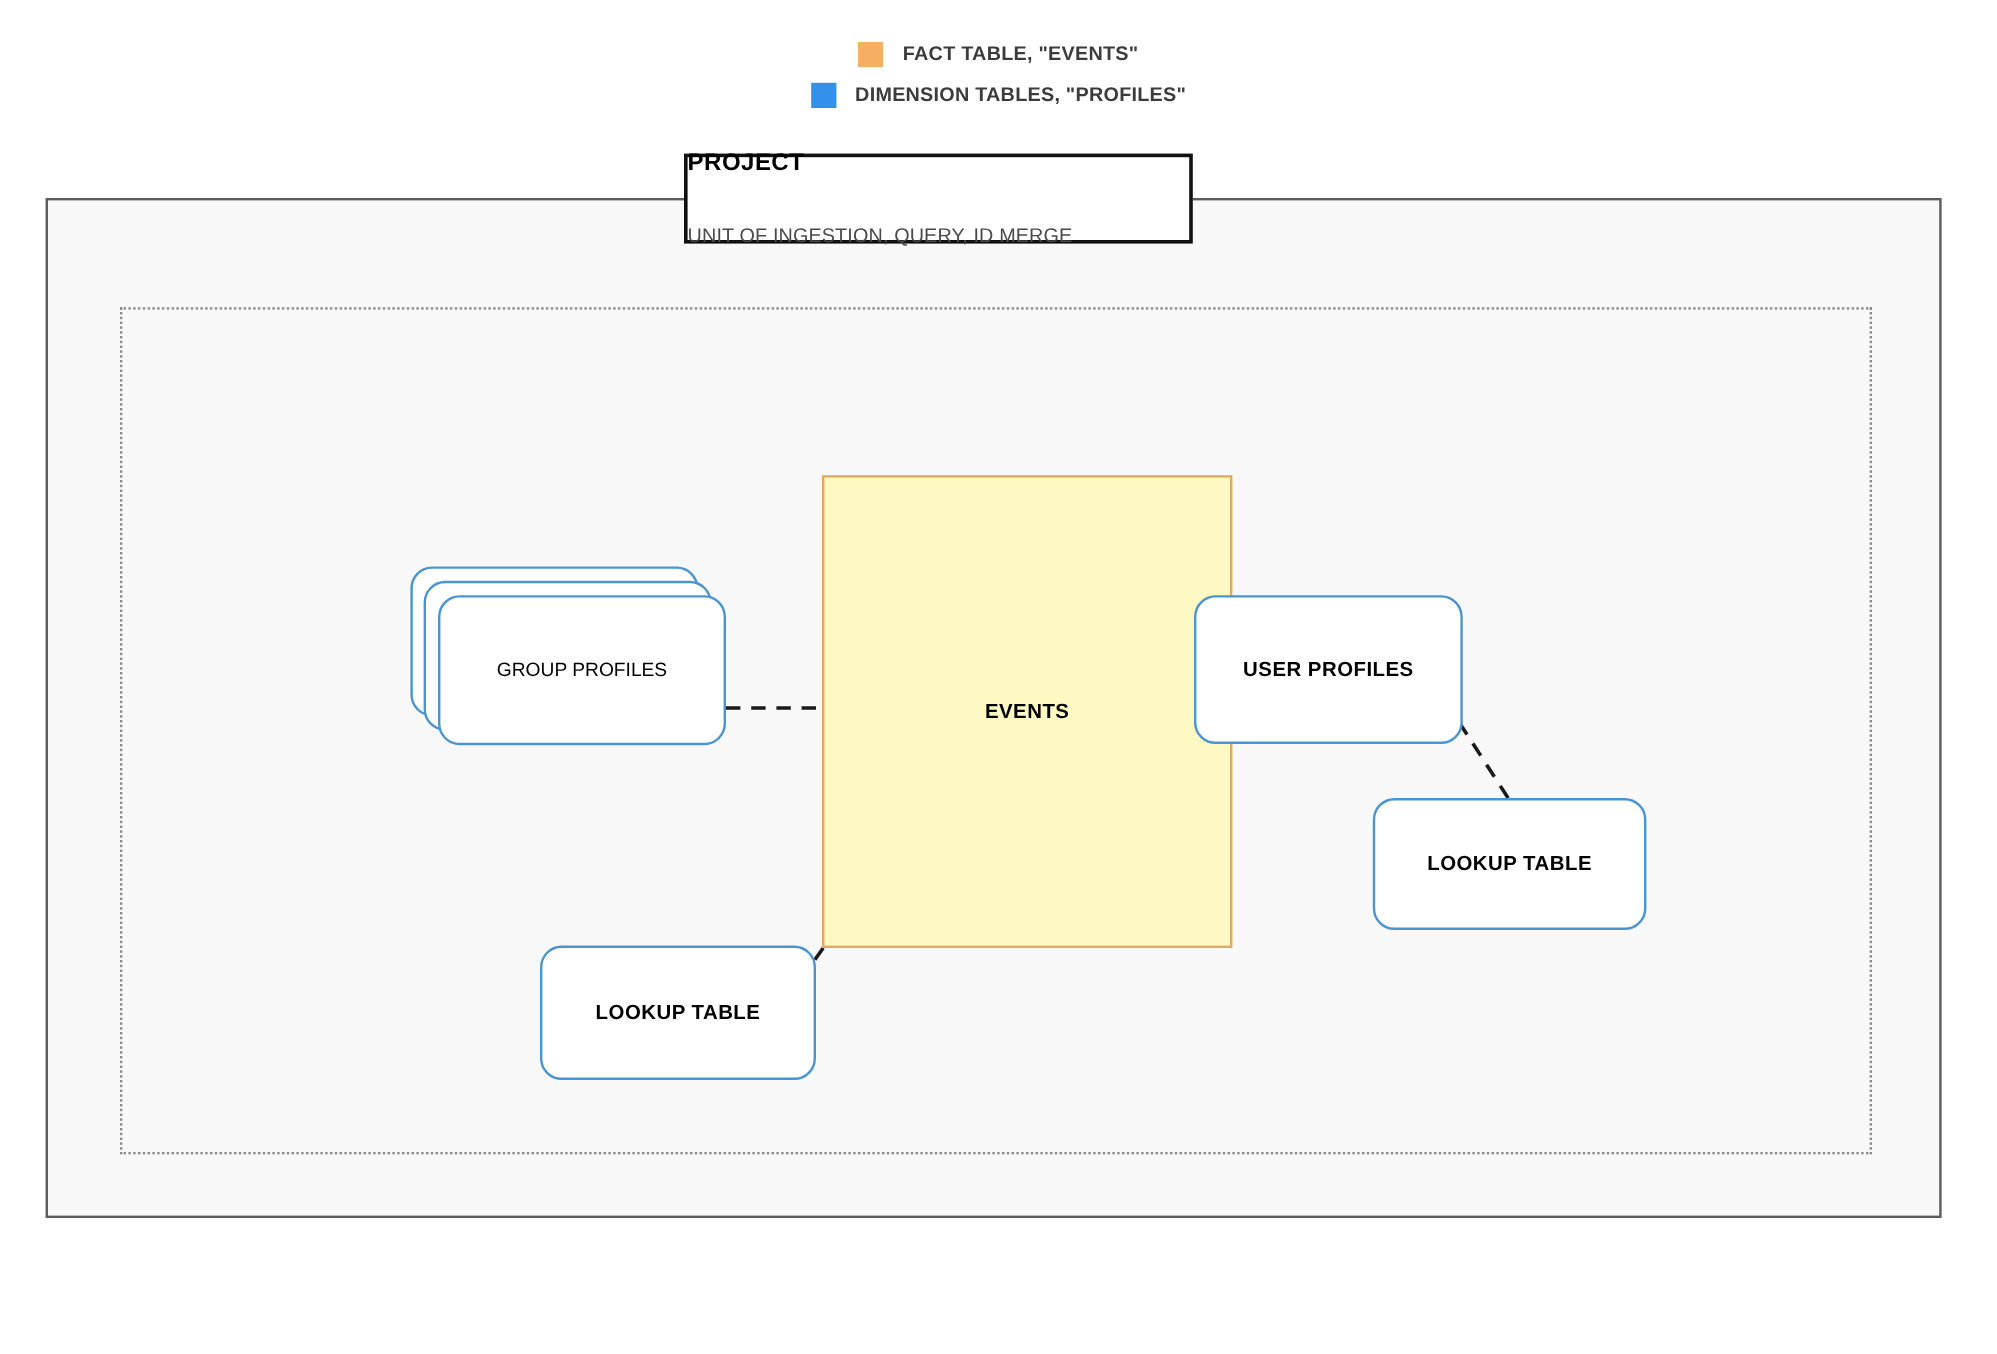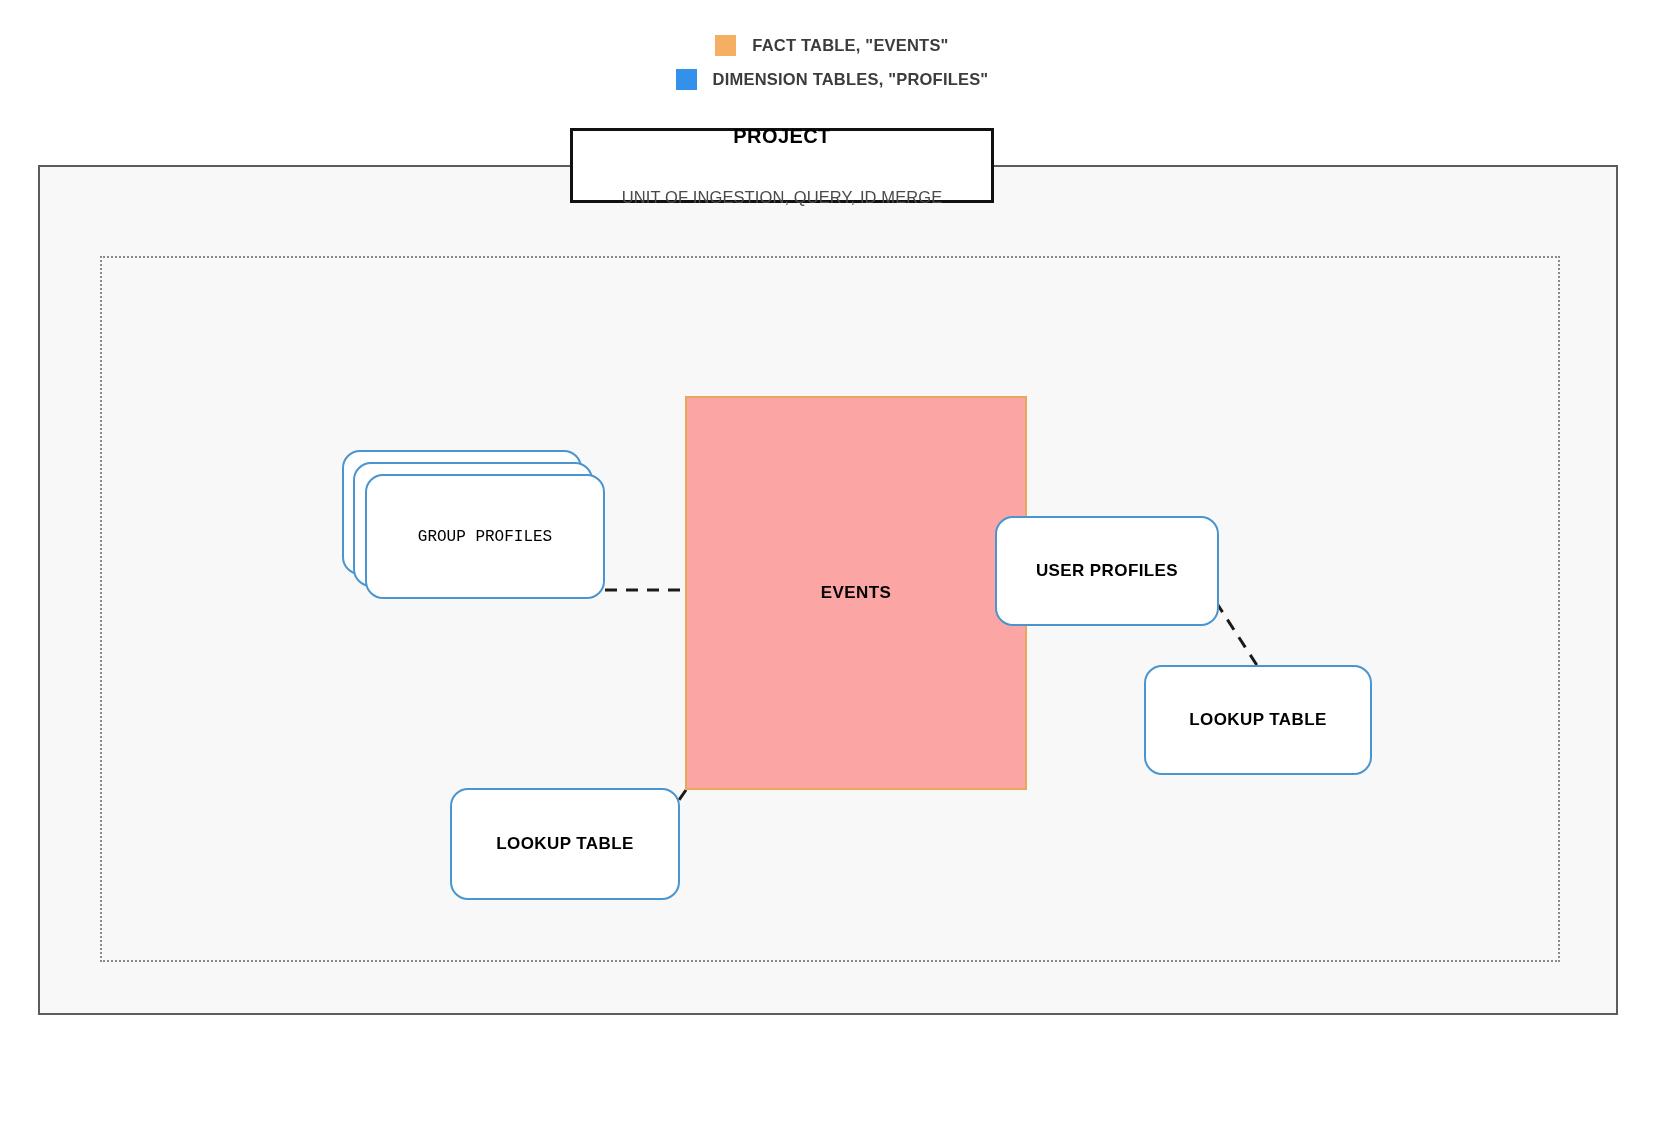--- a/index.html
+++ b/index.html
@@ -74,21 +74,21 @@
   }
 
   
   .title-card {
     position: absolute;
     box-sizing: border-box;
     background: #ffffff;
     text-align: center;
     display: flex;
     flex-direction: column;
-    align-items: center;
+    align-items: flex-start;
     justify-content: center;
     gap: 28px;
   }
   .project-card {
     left: 570px;
     top: 128px;
     width: 424px;
     height: 75px;
     border: 3px solid #111111;
   }
@@ -125,21 +125,21 @@
   }
 
   
   .fact-box {
     position: absolute;
     left: 685px;
     top: 396px;
     width: 342px;
     height: 394px;
     border: 2px solid #e8a85c;
-    background: #fca5a5;
+    background: #fef9c3;
     box-sizing: border-box;
     display: flex;
     align-items: center;
     justify-content: center;
   }
   .fact-box .node-label {
     font-size: 17px;
     font-weight: bold;
     color: #000000;
     letter-spacing: 0.4px;
@@ -160,46 +160,45 @@
     font-size: 17px;
     font-weight: bold;
     color: #000000;
     letter-spacing: 0.4px;
     white-space: nowrap;
   }
 
   .stack-wrap {
     position: absolute;
     left: 342px;
-    top: 450px;
+    top: 472px;
     width: 286px;
     height: 175px;
-    font-family: Liberation Mono, monospace;
   }
   .stack-card {
     position: absolute;
     width: 240px;
     height: 125px;
     border: 2.5px solid #4a95cf;
     border-radius: 18px;
     background: #ffffff;
     box-sizing: border-box;
   }
   .stack-card.s3 { left: 0px;  top: 0px;  }
   .stack-card.s2 { left: 11px; top: 12px; }
   .stack-card.s1 {
     left: 23px; top: 24px;
     display: flex; align-items: center; justify-content: center;
   }
 
   .user-profiles {
     left: 995px;
-    top: 516px;
+    top: 496px;
     width: 224px;
-    height: 110px;
+    height: 124px;
   }
   .lookup-right {
     left: 1144px;
     top: 665px;
     width: 228px;
     height: 110px;
   }
   .lookup-left {
     left: 450px;
     top: 788px;

